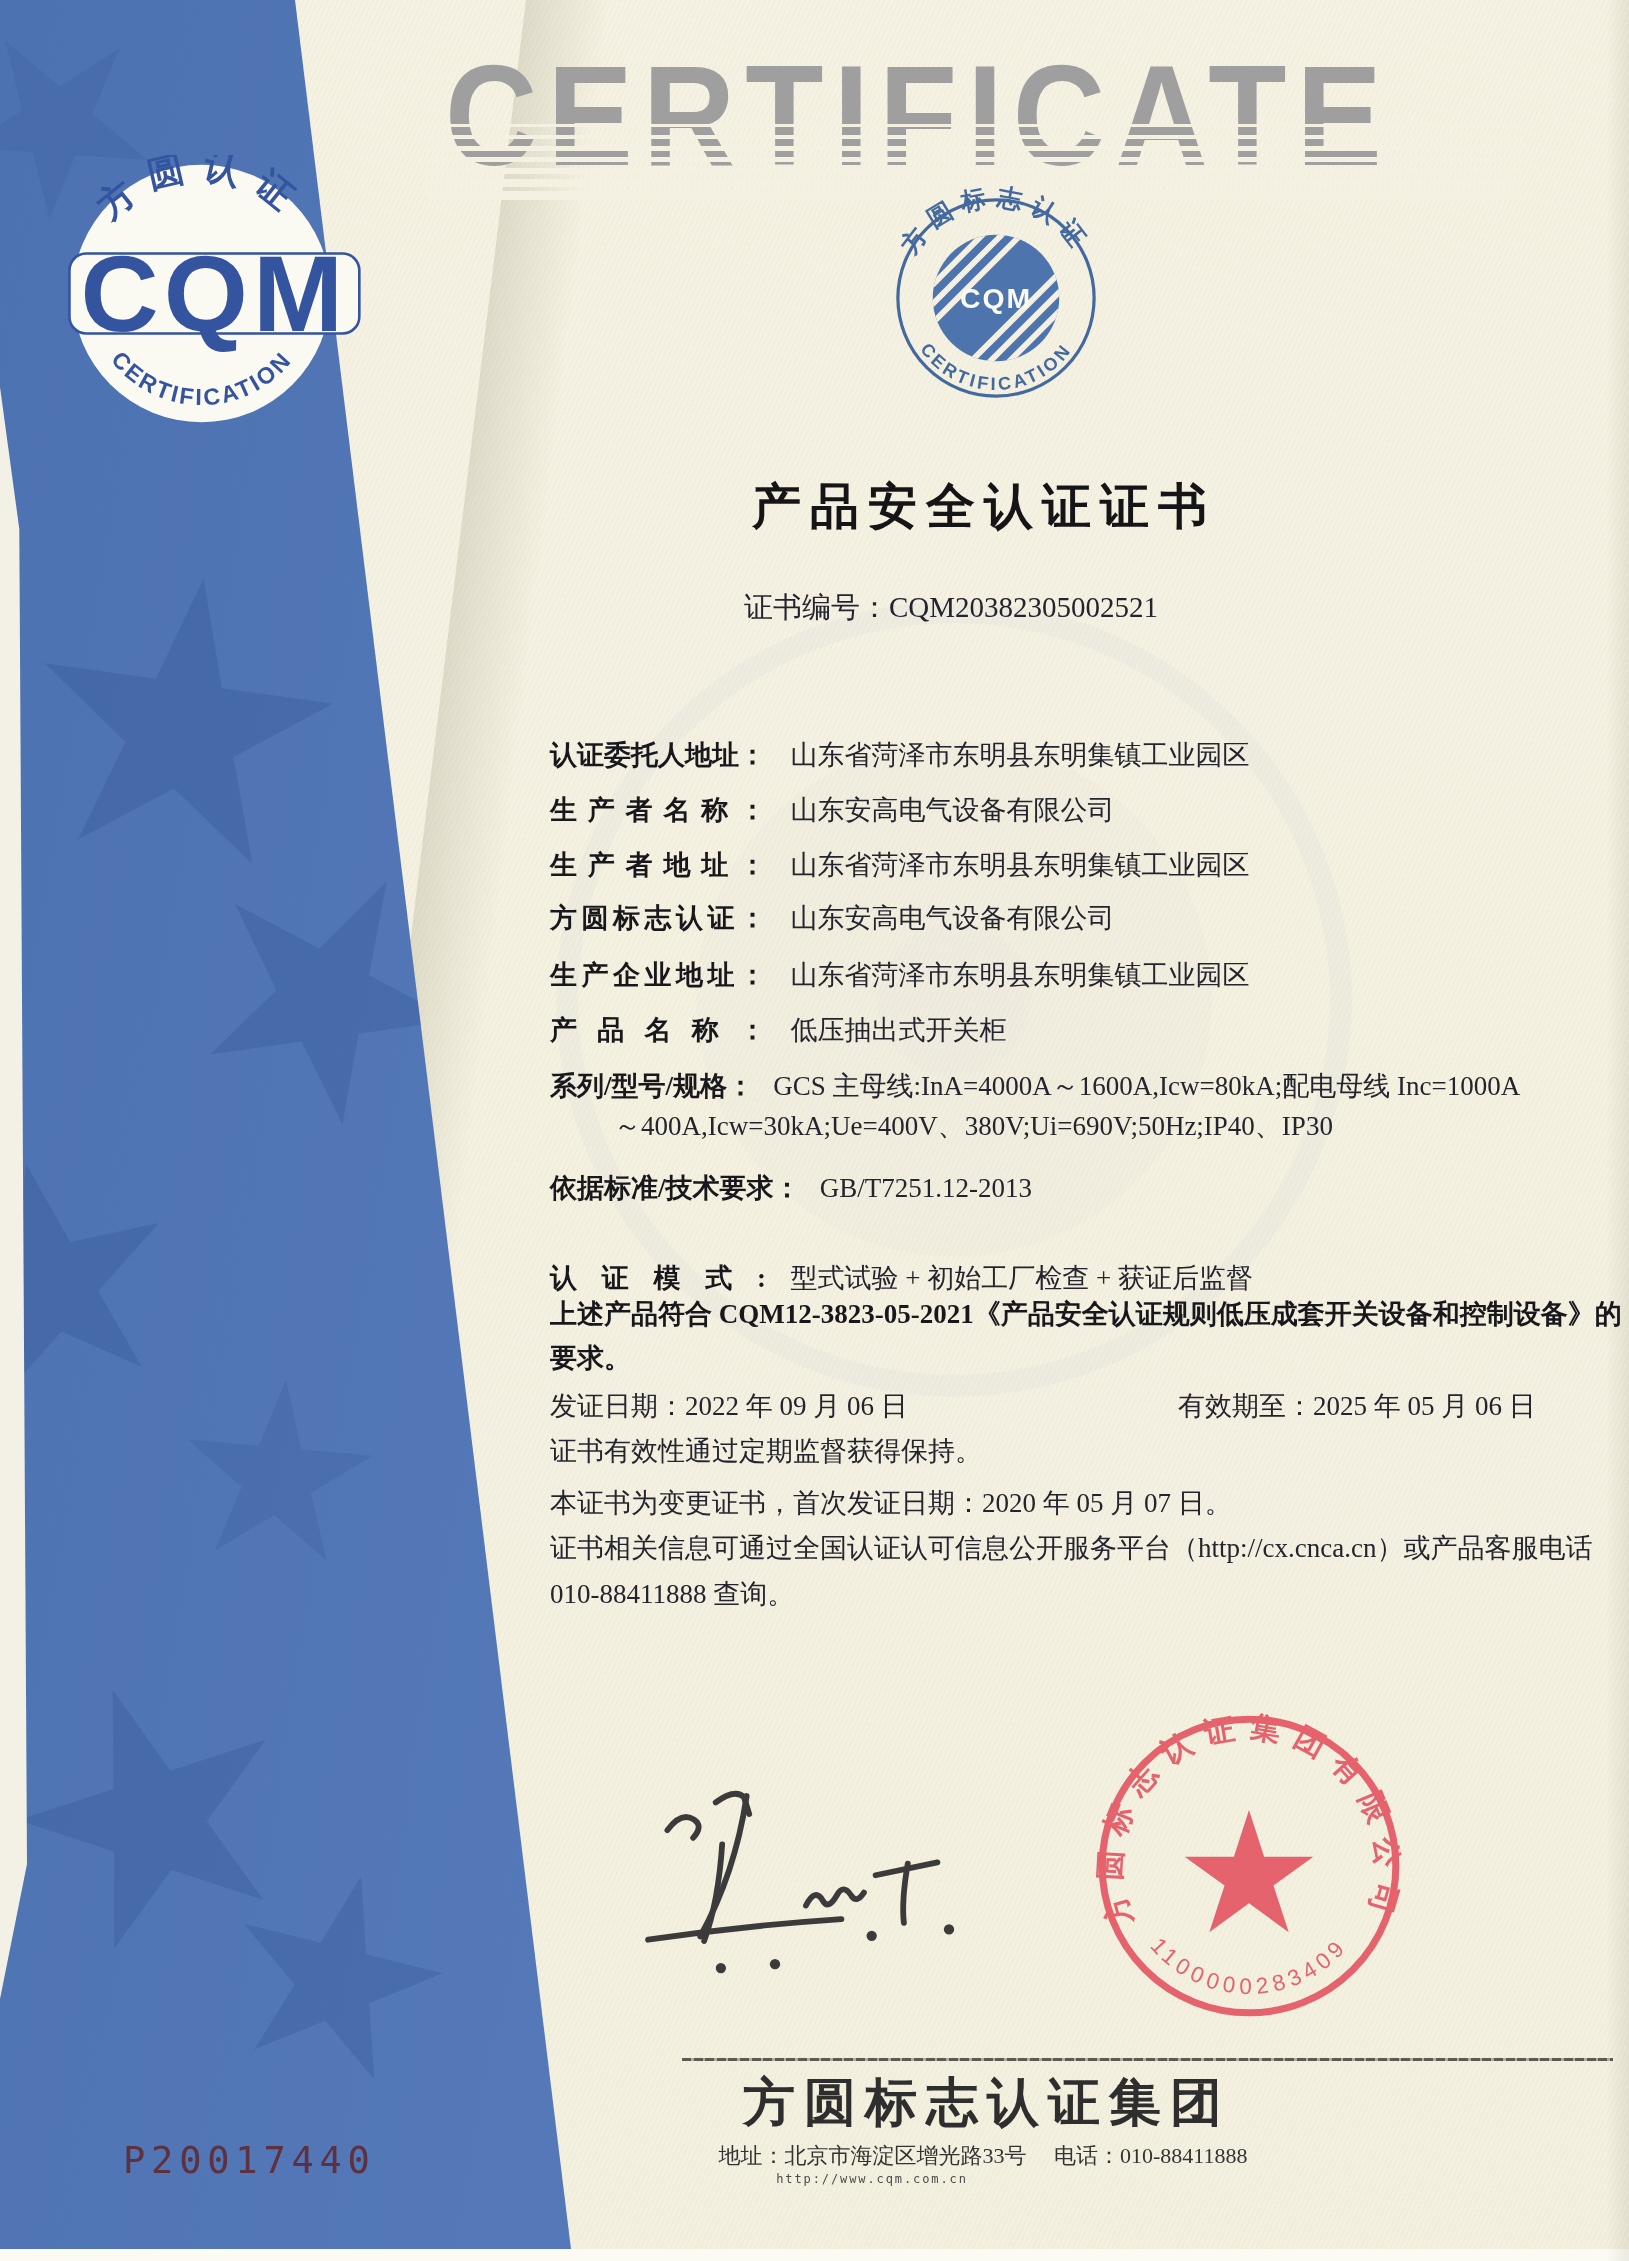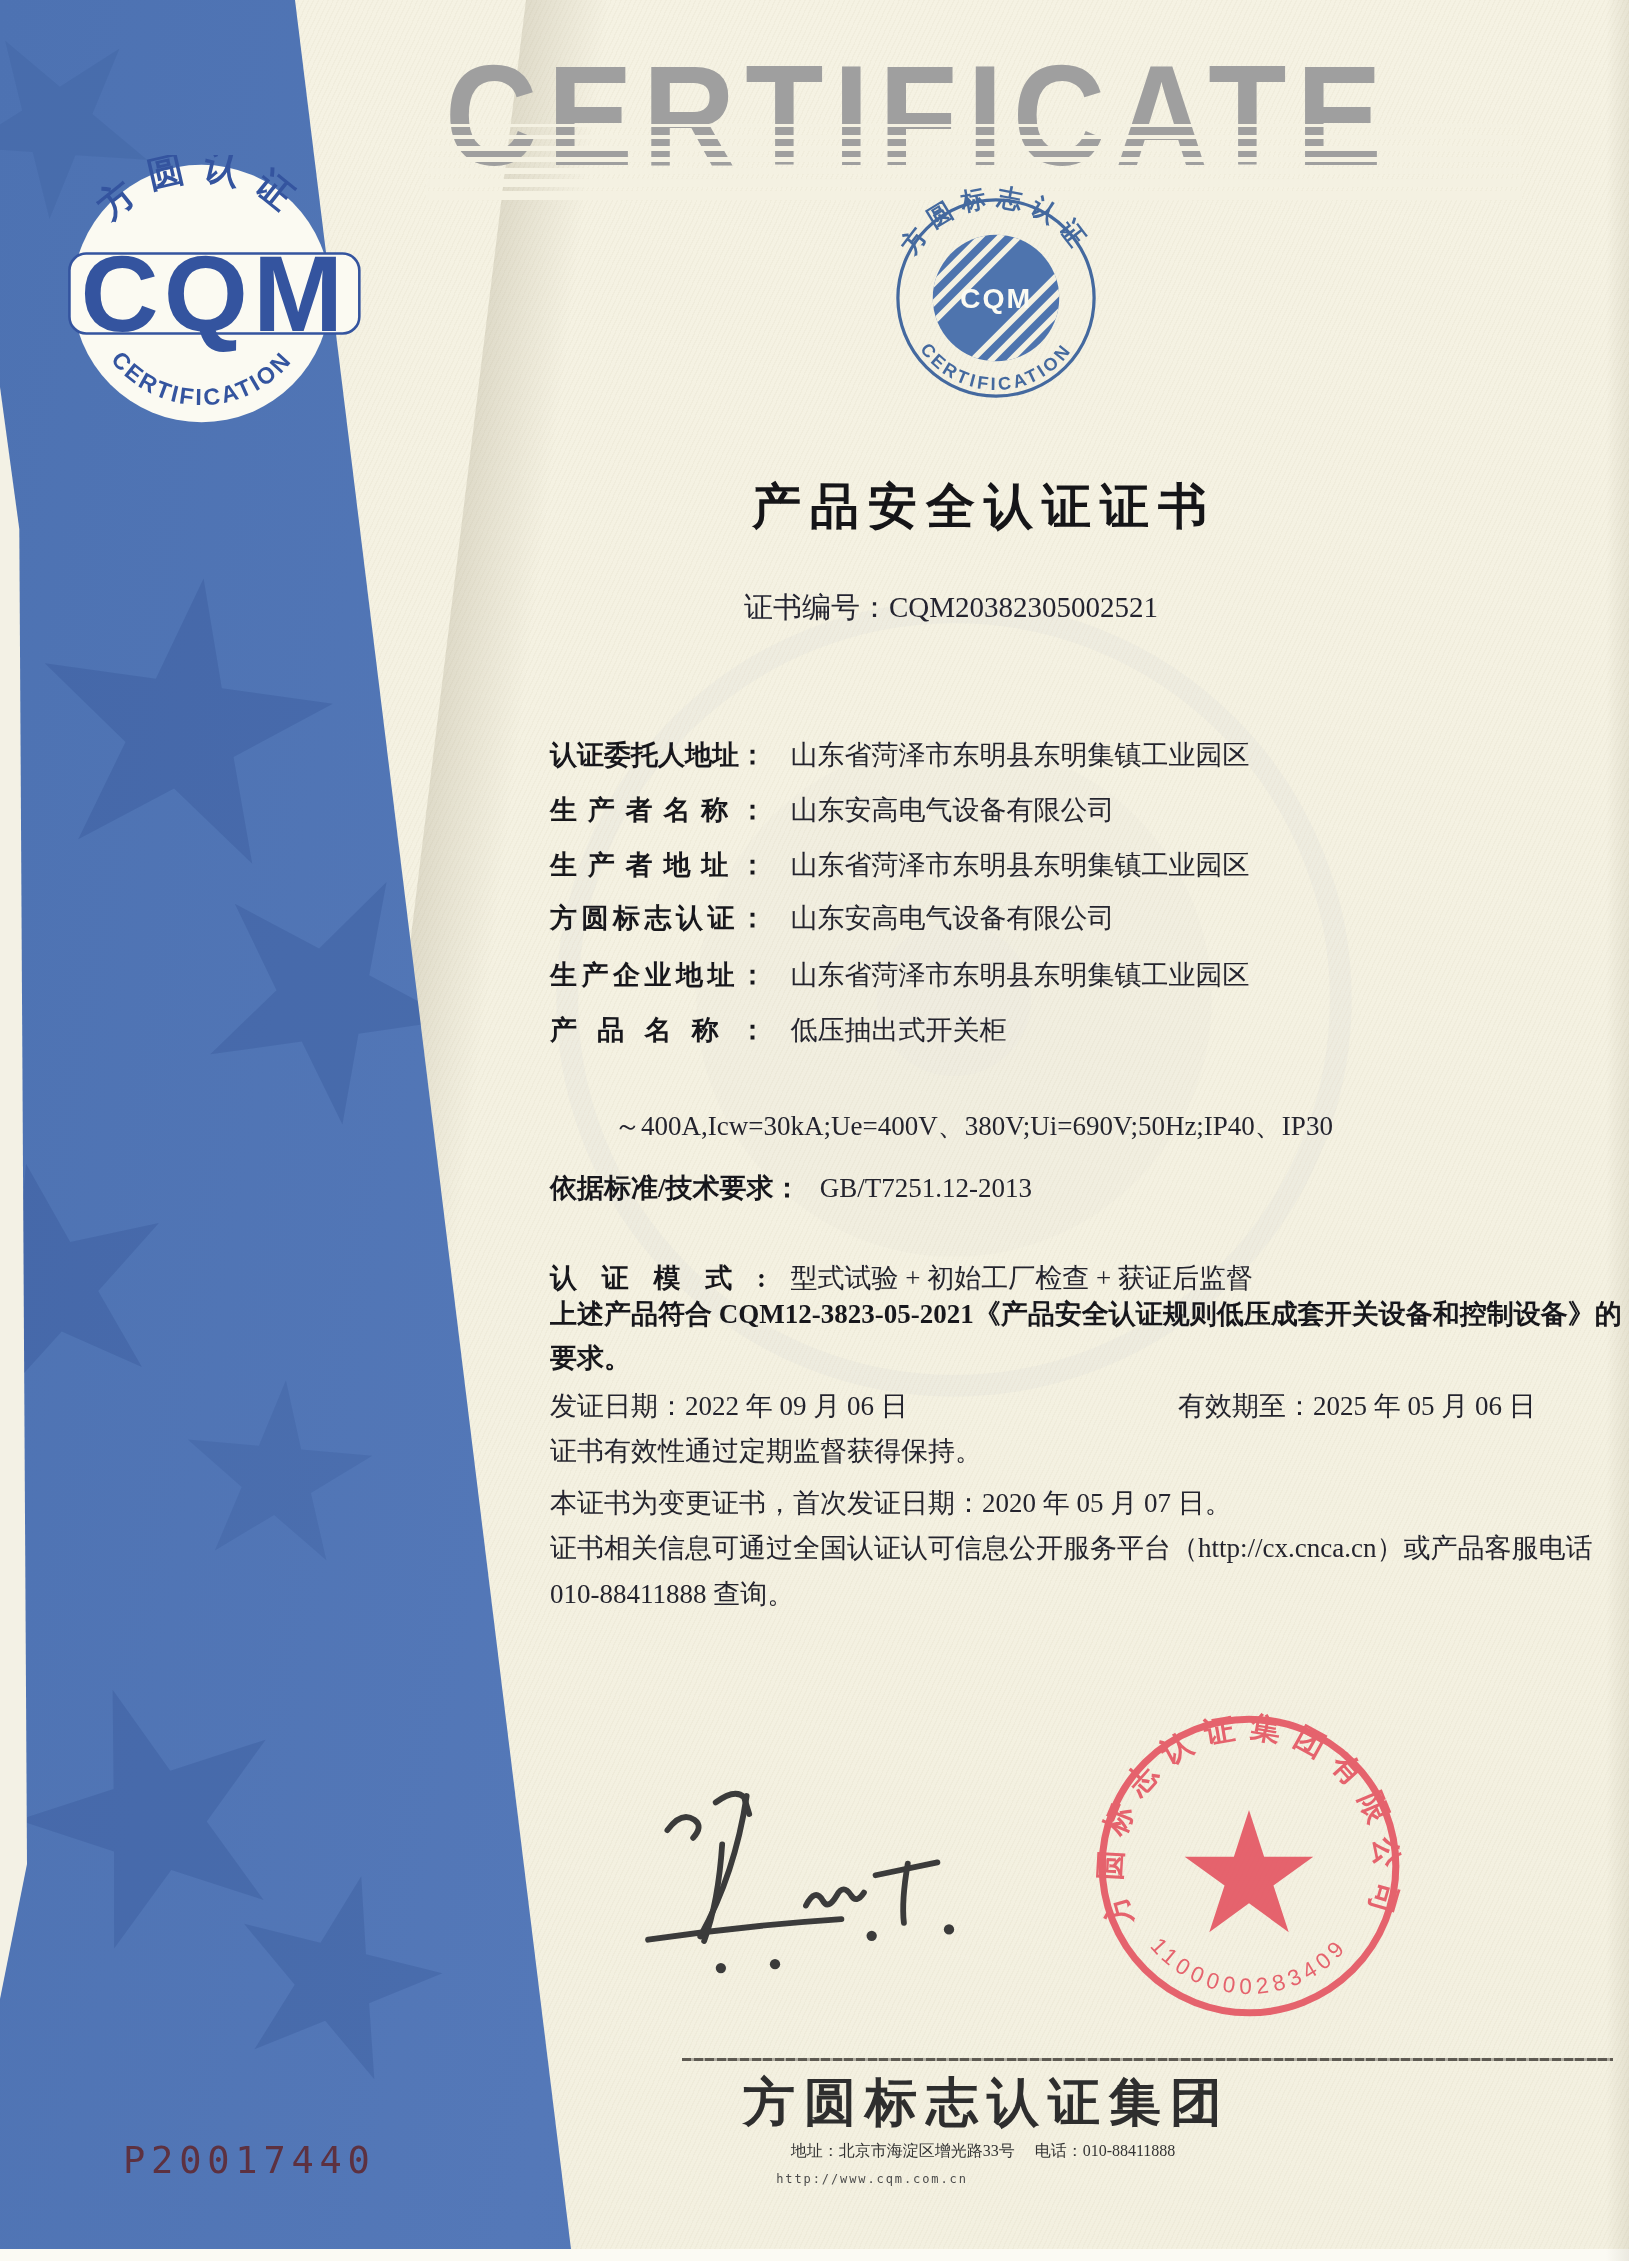--- a/index.html
+++ b/index.html
@@ -65,21 +65,21 @@
   
   .sig{position:absolute; left:619px; top:1767px;}
   
   .stamp{position:absolute; left:1088px; top:1705px; opacity:0.88;}
   
   .fline{position:absolute; left:682px; top:2058px; width:931px; height:2.6px;
     background:repeating-linear-gradient(to right,#5e5a52 0 9px, rgba(94,90,82,0.45) 9px 11.6px);}
   .forg{position:absolute; left:987px; top:2068px; transform:translateX(-50%);
     font-size:52px; font-weight:bold; letter-spacing:9px; white-space:nowrap; color:#2e2e2e;}
   .faddr{position:absolute; left:983px; top:2141px; transform:translateX(-50%);
-    font-size:16px; white-space:nowrap; color:#333;}
+    font-size:22px; white-space:nowrap; color:#333;}
   .furl{position:absolute; left:872px; top:2172px; transform:translateX(-50%);
     font-family:"DejaVu Sans Mono","Liberation Mono",monospace;
     font-size:12px; letter-spacing:1.9px; white-space:nowrap; color:#4b4b4b;}
   .serial{position:absolute; left:123px; top:2139px;
     font-family:"DejaVu Sans Mono","Liberation Mono",monospace;
     font-size:37px; letter-spacing:5.8px; color:#5d3140; white-space:nowrap;}
   .wm{position:absolute; left:535px; top:580px; opacity:0.55;}
 </style>
 </head>
 <body>
@@ -174,20 +174,23 @@
     <span class="lbl">生产者地址：</span><span class="val">山东省菏泽市东明县东明集镇工业园区</span>
   </div>
   <div class="row" style="top:902px;">
     <span class="lbl">方圆标志认证：</span><span class="val">山东安高电气设备有限公司</span>
   </div>
   <div class="row" style="top:959px;">
     <span class="lbl">生产企业地址：</span><span class="val">山东省菏泽市东明县东明集镇工业园区</span>
   </div>
   <div class="row" style="top:1014px;">
     <span class="lbl">产品名称：</span><span class="val">低压抽出式开关柜</span>
+  </div>
+  <div class="row" style="top:1070px;">
+    <span class="lbl-long">系列/型号/规格：</span><span class="val0">GCS 主母线:InA=4000A～1600A,Icw=80kA;配电母线 Inc=1000A</span>
   </div>
   <div class="row" style="top:1110px; left:614px;">
     <span class="val0">～400A,Icw=30kA;Ue=400V、380V;Ui=690V;50Hz;IP40、IP30</span>
   </div>
   <div class="row" style="top:1262px;">
     <span class="lbl">认证模式:</span><span class="val">型式试验 + 初始工厂检查 + 获证后监督</span>
   </div>
   <div class="row" style="top:1172px;">
     <span class="lbl-long">依据标准/技术要求：</span><span class="val0">GB/T7251.12-2013</span>
   </div>

